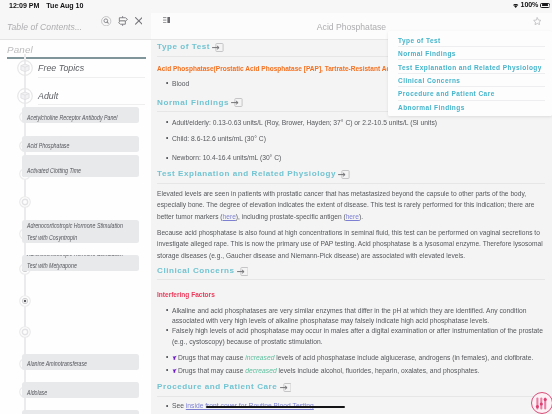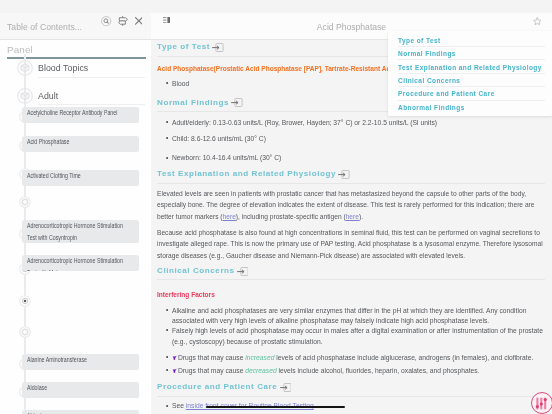--- a/index.html
+++ b/index.html
@@ -13,37 +13,37 @@
   .statusbar{position:absolute;left:0;top:0;width:552px;height:13px;background:#f7f7f7;z-index:40;}
   .sb-left{position:absolute;left:9px;top:2.2px;font-size:7.1px;font-weight:bold;color:#121214;white-space:nowrap;letter-spacing:-0.05px;line-height:8px;}
   .sb-time{margin-right:7px;}
   .sb-right{position:absolute;left:513.3px;top:3.0px;display:flex;align-items:flex-start;gap:1.9px;line-height:0;}
   .sb-pct{font-size:7.1px;font-weight:bold;color:#121214;letter-spacing:-0.1px;line-height:5.2px;margin-top:0px;}
   .batt{width:9.3px;height:5.1px;margin-top:-0.2px;border:.85px solid #1a1a1c;border-radius:1.5px;position:relative;box-sizing:border-box;}
   .batt i{position:absolute;left:.55px;top:.55px;bottom:.55px;right:.55px;background:#1a1a1c;border-radius:.5px;display:block;}
   .batt:after{content:"";position:absolute;right:-1.9px;top:1.4px;width:1.1px;height:2.1px;background:#a5a5a8;border-radius:0 .6px .6px 0;}
 
   
-  .left{position:absolute;left:0;top:13px;width:151px;height:401px;background:#fefefe;z-index:25;overflow:hidden;}
+  .left{position:absolute;left:0;top:13px;width:151px;height:401px;background:#fefefe;z-index:25;overflow:hidden;font-style:italic;}
   .left-toolbar{position:absolute;left:0;top:0;width:151px;height:27px;background:#f7f7f7;}
   .left-toolbar .hair{position:absolute;left:0;bottom:0;width:151px;height:1px;background:#e4e4e5;}
   .toc-label{position:absolute;left:7px;top:8.5px;font-size:8.6px;color:#aeaeb1;letter-spacing:.05px;white-space:nowrap;}
   .tb-icons{position:absolute;left:101.3px;top:2.9px;display:flex;align-items:center;gap:6.4px;height:10.4px;}
   .tb-icons > span{display:block;line-height:0;}
 
   .search-wrap{position:absolute;left:7px;top:31px;width:139px;}
   .search-text{font-size:9.8px;color:#bcbcbe;padding-bottom:2px;letter-spacing:.15px;}
   .search-rule{height:1.5px;background:#80959a;}
 
   .tree{position:absolute;left:0;top:41px;width:151px;height:383px;overflow:hidden;}
   .spine{position:absolute;left:24.3px;top:0;width:1.6px;height:380px;background:#ebebed;}
   .rowlabel{position:absolute;left:38px;font-size:8.8px;color:#5a5c61;white-space:nowrap;letter-spacing:.05px;}
   .sep{position:absolute;left:38px;width:107px;height:1px;background:#efeff0;}
   .chip{position:absolute;left:22px;width:117px;background:#e8e9eb;border-radius:2.5px;box-sizing:border-box;
-        display:flex;align-items:flex-start;overflow:hidden;}
+        display:flex;align-items:flex-end;overflow:hidden;}
   .chip span{display:block;flex:0 0 141px;width:141px;margin-left:5.2px;transform:scaleX(0.7163);transform-origin:0 50%;}
   .chip span{font-size:7.35px;color:#53555a;line-height:11.6px;letter-spacing:0;}
   .nodeicon{position:absolute;left:17px;}
 
   
   .right{position:absolute;left:151px;top:13px;width:401px;height:401px;background:#f4f4f4;overflow:hidden;}
   .right-top{position:absolute;left:0;top:0;width:401px;height:27px;background:#fcfcfc;z-index:10;}
   .right-top .hair{position:absolute;left:0;bottom:0;width:401px;height:1px;background:#e6e6e7;}
   .rt-title{position:absolute;left:0;right:0;top:8.5px;text-align:center;font-size:8.6px;color:#adadb0;}
   .layout-icon{position:absolute;left:11.6px;top:4px;line-height:0;}
@@ -78,20 +78,33 @@
   
   .fab{position:absolute;left:379.5px;top:379px;width:22px;height:22px;border-radius:50%;
        border:1.55px solid #d94e79;background:#fcf0f4;box-sizing:border-box;z-index:30;
        display:flex;align-items:center;justify-content:center;}
   .annot{position:absolute;background:#141416;border-radius:1px;z-index:14;}
 </style>
 </head>
 <body>
 
 <div class="app">
+  <div class="statusbar">
+    <div class="sb-left"><span class="sb-time">12:09 PM</span><span>Tue Aug 10</span></div>
+    <div class="sb-right">
+      <span><svg width="5.4" height="4.0" viewBox="0 0 5.4 4.0">
+            <path d="M2.7 3.95 L1.05 2.10 A2.45 2.45 0 0 1 4.35 2.10 Z" fill="#1a1a1c"></path>
+            <path d="M0.05 0.95 A3.9 3.9 0 0 1 5.35 0.95 L4.55 1.80 A2.85 2.85 0 0 0 0.85 1.80 Z" fill="#1a1a1c"></path>
+          </svg></span>
+      <span class="sb-pct">100%</span>
+      <span class="batt">
+          <i></i>
+        </span>
+    </div>
+  </div>
   <div class="left">
     <div class="left-toolbar">
       <div class="hair"></div>
       <div class="toc-label">Table of Contents...</div>
       <div class="tb-icons">
         <span><svg width="10.4" height="10.4" viewBox="0 0 10.4 10.4">
               <circle cx="5.2" cy="5.2" r="4.65" fill="none" stroke="#bcbcbf" stroke-width="0.8"></circle>
               <circle cx="4.85" cy="4.75" r="1.85" fill="none" stroke="#8c8c90" stroke-width="1.0"></circle>
               <line x1="6.1" y1="6.05" x2="7.3" y2="7.25" stroke="#8c8c90" stroke-width="1.05" stroke-linecap="round"></line>
             </svg></span>
@@ -111,21 +124,21 @@
       <div class="search-rule"></div>
     </div>
     <div class="tree">
       <div class="spine"></div>
       <div class="nodeicon" style="left:16.7px;top:5.80px"><svg width="16" height="16" viewBox="0 0 16 16">
             <circle cx="8" cy="8" r="7.3" fill="none" stroke="#e7e7e9" stroke-width="1.2"></circle>
             <path d="M3.9 5.6 L8 4.1 L12.1 5.6 L12.1 10.0 L8 11.6 L3.9 10.0 Z" fill="#f2f2f4" stroke="#e0e0e3" stroke-width="0.9" stroke-linejoin="round"></path>
             <path d="M3.9 5.6 L8 7.2 L12.1 5.6" fill="none" stroke="#e0e0e3" stroke-width="0.9"></path>
             <line x1="8" y1="7.2" x2="8" y2="11.6" stroke="#e0e0e3" stroke-width="0.9"></line>
           </svg></div>
-      <div class="rowlabel" style="top:8.80px">Blood Topics</div>
+      <div class="rowlabel" style="top:8.80px">Free Topics</div>
       <div class="sep" style="top:22.80px"></div>
       <div class="nodeicon" style="left:16.7px;top:33.70px"><svg width="16" height="16" viewBox="0 0 16 16">
             <circle cx="8" cy="8" r="7.3" fill="none" stroke="#e7e7e9" stroke-width="1.2"></circle>
             <path d="M3.9 5.6 L8 4.1 L12.1 5.6 L12.1 10.0 L8 11.6 L3.9 10.0 Z" fill="#f2f2f4" stroke="#e0e0e3" stroke-width="0.9" stroke-linejoin="round"></path>
             <path d="M3.9 5.6 L8 7.2 L12.1 5.6" fill="none" stroke="#e0e0e3" stroke-width="0.9"></path>
             <line x1="8" y1="7.2" x2="8" y2="11.6" stroke="#e0e0e3" stroke-width="0.9"></line>
           </svg></div>
       <div class="rowlabel" style="top:36.70px">Adult</div>
       <div class="sep" style="top:50.20px"></div>
       <div class="nodeicon" style="left:19.3px;top:55.40px"><svg width="12" height="12" viewBox="0 0 12 12">
@@ -141,21 +154,21 @@
             <circle cx="6" cy="6" r="2.7" fill="none" stroke="#e2e2e5" stroke-width="1.4"></circle>
           </svg></div>
       <div class="chip" style="top:81.60px;height:16.00px">
           <span>Acid Phosphatase</span>
         </div>
       <div class="nodeicon" style="left:19.3px;top:111.80px"><svg width="12" height="12" viewBox="0 0 12 12">
             <circle cx="6" cy="6" r="5.3" fill="#fdfdfd" stroke="#ebebed" stroke-width="1.1"></circle>
             <circle cx="6" cy="6" r="2.7" fill="none" stroke="#cfcfd2" stroke-width="1.0"></circle>
             <circle cx="6" cy="6" r="1.25" fill="#5e6064"></circle>
           </svg></div>
-      <div class="chip" style="top:116px;height:16.00px">
+      <div class="chip" style="top:101px;height:22px">
           <span>Activated Clotting Time</span>
         </div>
       <div class="nodeicon" style="left:19.3px;top:140.00px"><svg width="12" height="12" viewBox="0 0 12 12">
             <circle cx="6" cy="6" r="5.3" fill="#fdfdfd" stroke="#e9e9eb" stroke-width="1.1"></circle>
             <circle cx="6" cy="6" r="2.7" fill="none" stroke="#e2e2e5" stroke-width="1.4"></circle>
           </svg></div>
       <div class="nodeicon" style="left:19.3px;top:171.70px"><svg width="12" height="12" viewBox="0 0 12 12">
             <circle cx="6" cy="6" r="5.3" fill="#fdfdfd" stroke="#ebebed" stroke-width="1.1"></circle>
             <circle cx="6" cy="6" r="2.7" fill="none" stroke="#cfcfd2" stroke-width="1.0"></circle>
             <circle cx="6" cy="6" r="1.25" fill="#5e6064"></circle>

